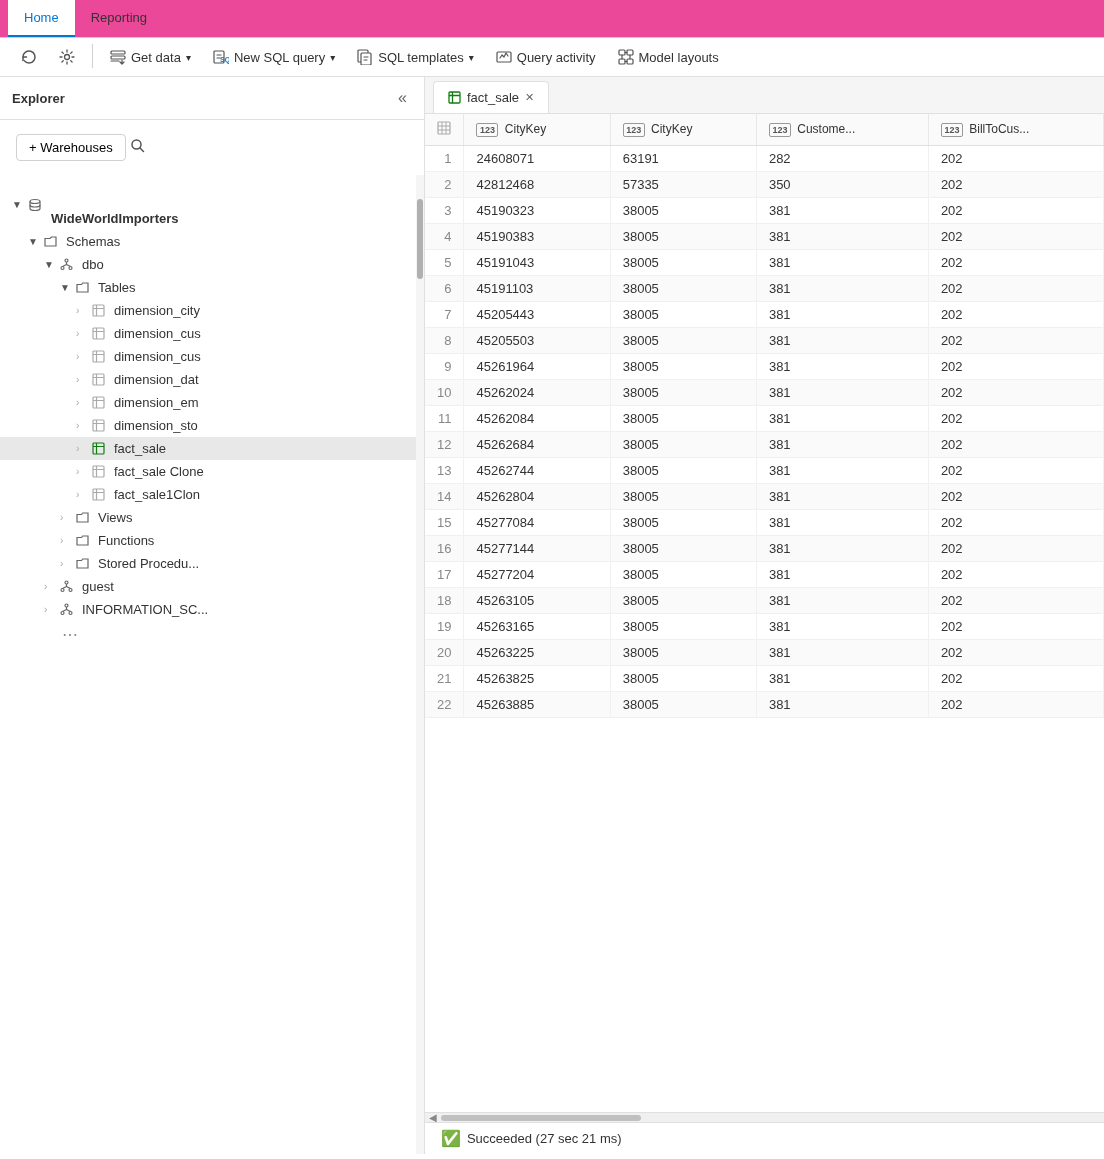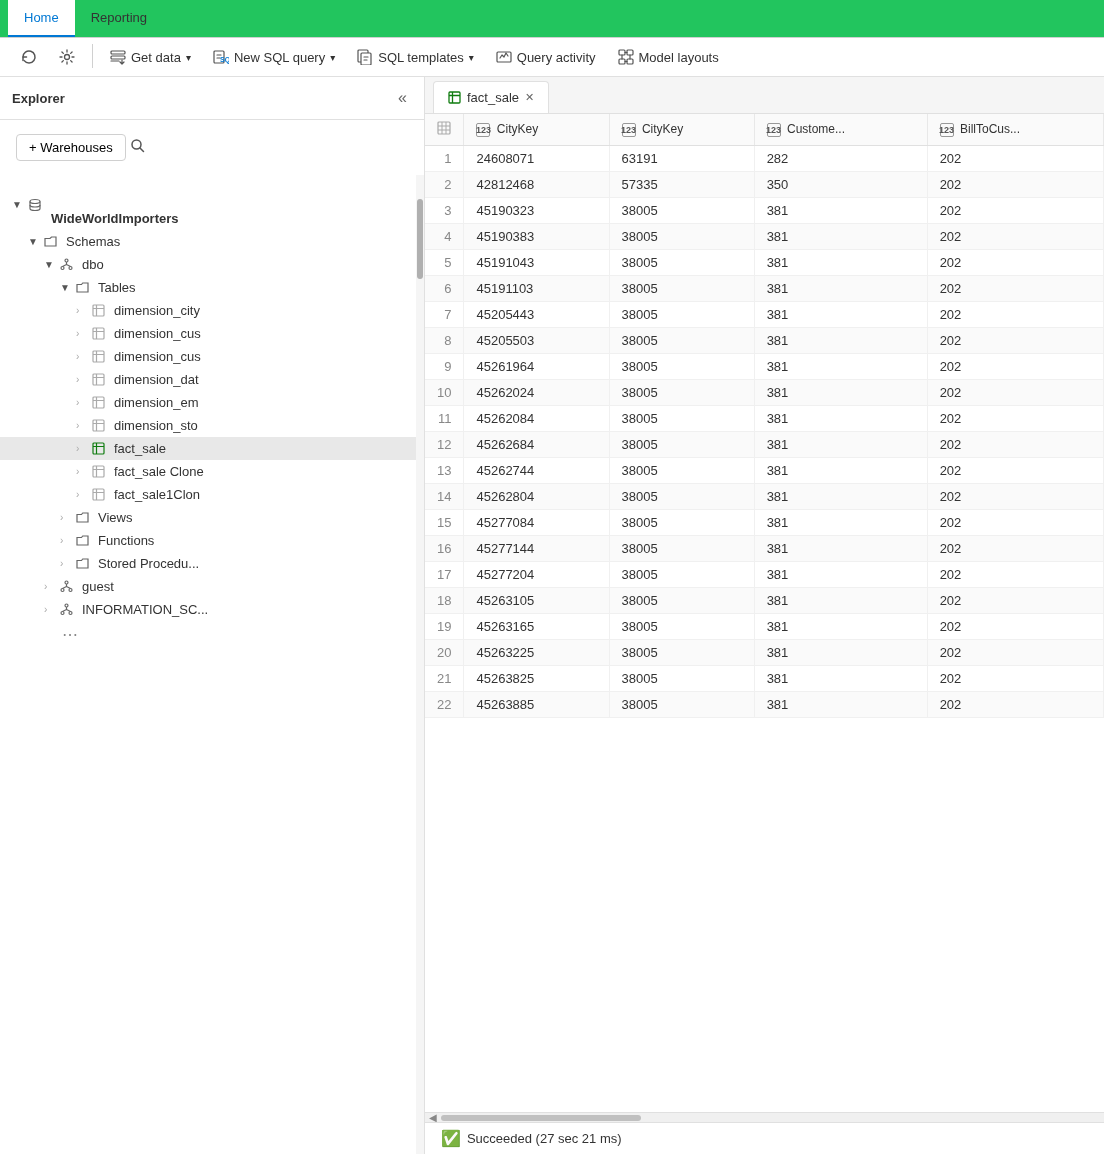--- a/index.html
+++ b/index.html
@@ -1,19 +1,19 @@
 <!DOCTYPE html>
 <html><head>
   <meta charset="utf-8">
   <style>
     * { box-sizing: border-box; margin: 0; padding: 0; }
     body { font-family: 'Segoe UI', Arial, sans-serif; font-size: 13px; background: #fff; color: #333; width: 1104px; height: 1159px; overflow: hidden; }
 
     
-    .top-tabs { display: flex; border-bottom: 1px solid #d0d0d0; padding: 0 8px; background: #22c55e; }
+    .top-tabs { display: flex; border-bottom: 1px solid #d0d0d0; padding: 0 8px; background: #ec4899; }
     .top-tab { padding: 10px 16px; cursor: pointer; font-size: 13px; border-bottom: 2px solid transparent; }
     .top-tab.active { border-bottom: 2px solid #0078d4; color: #0078d4; font-weight: 500; background: #fff; }
 
     
     .toolbar { display: flex; align-items: flex-start; padding: 6px 12px; border-bottom: 1px solid #e0e0e0; background: #fff; gap: 4px; }
     .toolbar-btn { display: flex; align-items: center; gap: 5px; padding: 5px 9px; border: none; background: none; cursor: pointer; font-size: 13px; border-radius: 4px; color: #333; }
     .toolbar-btn .arrow { font-size: 10px; }
     .toolbar-sep { width: 1px; height: 24px; background: #d0d0d0; margin: 0 4px; }
 
     
@@ -56,21 +56,21 @@
     
     .data-preview-header { padding: 12px 16px 6px 16px; font-size: 15px; font-weight: 600; }
 
     
     .data-table-wrap { flex: 1; overflow: auto; }
     .data-table { border-collapse: collapse; width: 100%; }
     .data-table th { background: #fafafa; border-bottom: 1px solid #e0e0e0; border-right: 1px solid #e8e8e8; padding: 7px 12px; font-weight: 500; font-size: 12px; text-align: left; white-space: nowrap; position: sticky; top: 0; z-index: 1; }
     .data-table td { border-bottom: 1px solid #f0f0f0; border-right: 1px solid #f0f0f0; padding: 5px 12px; font-size: 13px; white-space: nowrap; }
     .data-table tr:nth-child(even) td { background: #fafafa; }
     .row-num { color: #888; font-size: 12px; min-width: 28px; text-align: right; padding-right: 10px; }
-    .col-icon { display: inline-flex; align-items: center; justify-content: center; width: 14px; height: 14px; border: 1px solid #999; border-radius: 2px; font-size: 9px; color: #555; margin-right: 3px; font-weight: 600; }
+    .col-icon { display: inline-flex; align-items: center; justify-content: center; width: 22px; height: 14px; border: 1px solid #999; border-radius: 2px; font-size: 9px; color: #555; margin-right: 3px; font-weight: 600; }
 
     
     .status-bar { padding: 6px 16px; border-top: 1px solid #e0e0e0; display: flex; align-items: center; gap: 6px; font-size: 13px; background: #fff; }
     .status-success { color: #107c10; font-size: 16px; }
 
     
     .hscroll-bar { height: 10px; background: #f0f0f0; border-top: 1px solid #e0e0e0; display: flex; align-items: center; padding: 0 4px; }
     .hscroll-thumb { height: 6px; width: 200px; background: #c0c0c0; border-radius: 3px; }
 
     

